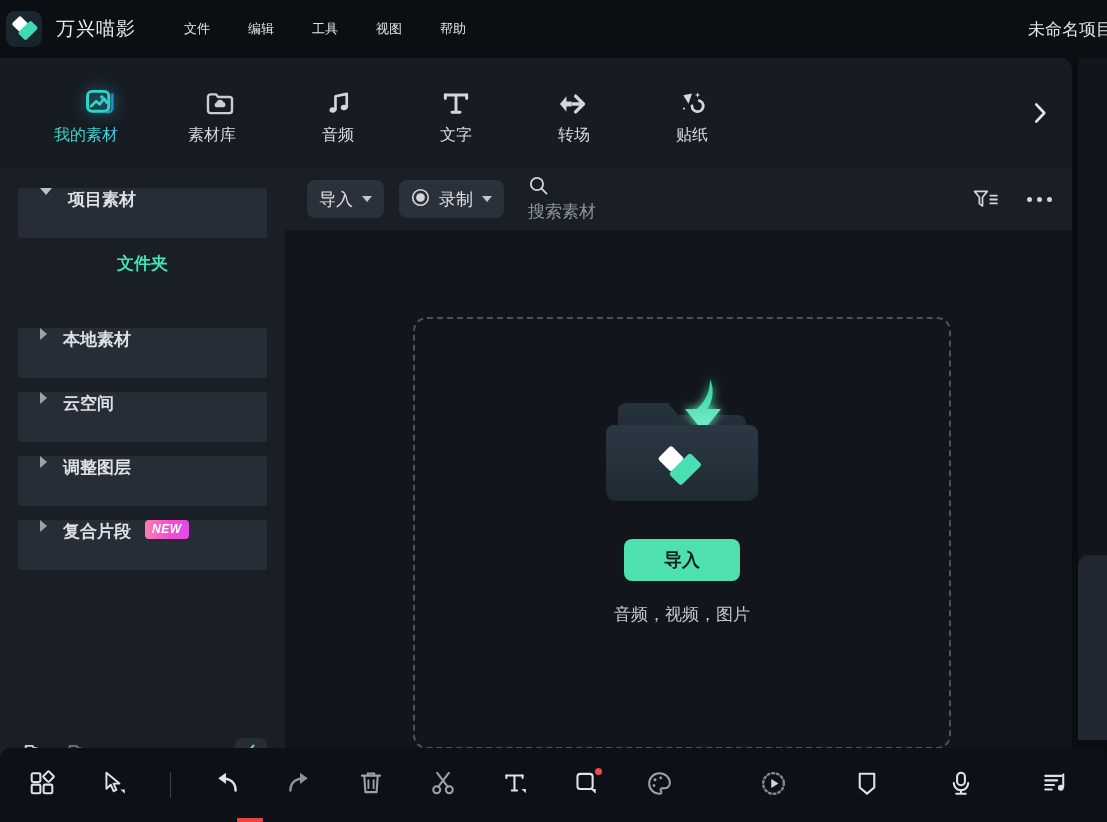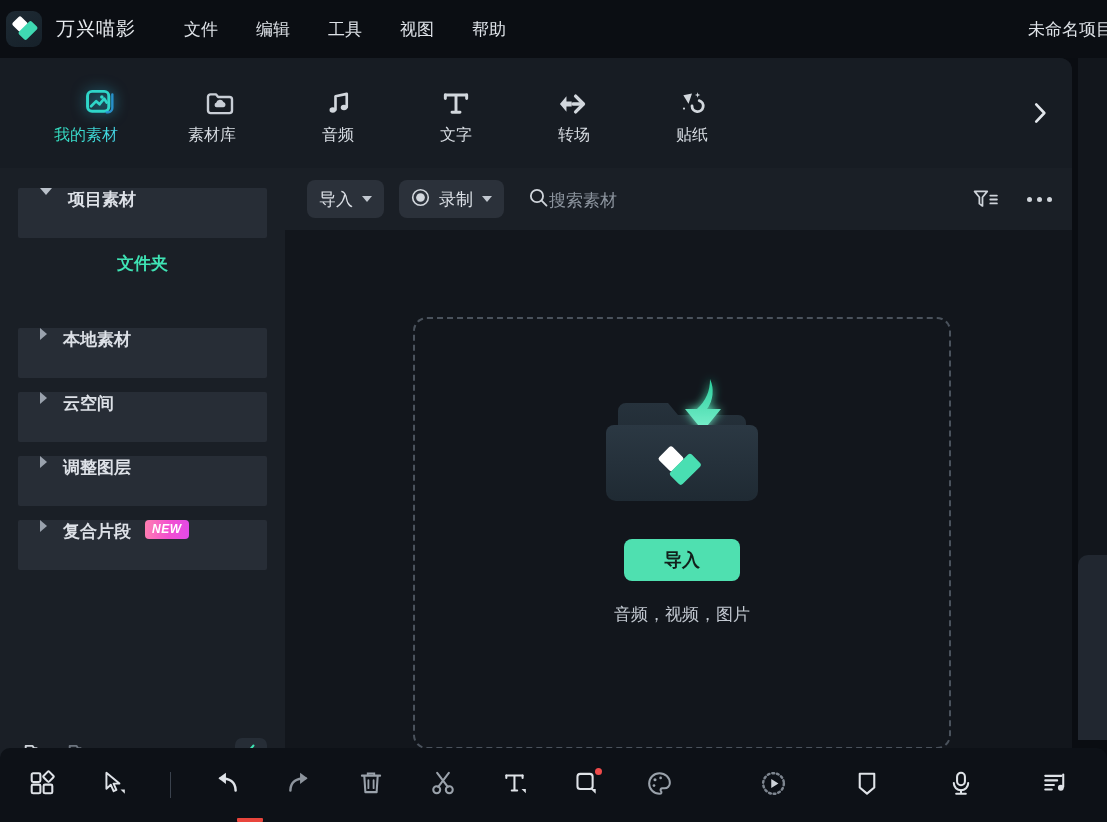--- a/index.html
+++ b/index.html
@@ -29,21 +29,21 @@
   .logo-para {
     position: absolute; left: 13px; top: 14px; width: 18px; height: 11px;
     background: #3fd9b2; border-radius: 2px;
     transform: rotate(-45deg) skewX(0deg);
   }
   .app-name {
     margin-left: 14px; color: #e8ebef; font-size: 19px; letter-spacing: 1px;
   }
   .menubar { display: flex; margin-left: 46px; gap: 34px; }
   .menu-item {
-    color: #dfe3e8; font-size: 17px; cursor: default; padding: 4px 2px;
+    color: #dfe3e8; font-size: 13px; cursor: default; padding: 4px 2px;
   }
   .project-title {
     position: absolute; right: -6px; top: 50%; transform: translateY(-50%);
     color: #dfe3e8; font-size: 17px; white-space: nowrap;
   }
 
   
   .main-panel {
     position: absolute; left: 0; top: 58px; width: 1072px; height: 682px;
     background: #12161c; border-top-right-radius: 12px;
@@ -121,21 +121,21 @@
     background: #1a1f26; display: flex; align-items: center;
   }
   .pill {
     height: 38px; border-radius: 8px; background: #2b313a;
     display: flex; align-items: center; padding: 0 12px; gap: 9px; cursor: default;
   }
   #import-pill { margin-left: 22px; }
   #record-pill { margin-left: 15px; }
   .pill-lbl { font-size: 17px; color: #dde1e7; }
   .chev-d { width: 0;height:0; border-left:5px solid transparent; border-right:5px solid transparent; border-top:6px solid #c2c8d0; }
-  .search-wrap { display: flex; align-items: flex-end; margin-left: 24px; cursor: text; }
+  .search-wrap { display: flex; align-items: flex-start; margin-left: 24px; cursor: text; flex-direction: column; }
   .search-ph { font-size: 17px; color: #8d959f; }
   .tb-right { position: absolute; right: 20px; display: flex; align-items: center; gap: 28px; }
   .tb-icon { cursor: default; display:flex; align-items:center; }
   .dots { display: flex; gap: 5px; align-items: center; cursor: default; }
   .dots i { width: 5px; height: 5px; border-radius: 50%; background: #cfd4da; display: block; }
 
   
   .dropzone {
     position: absolute; left: 128px; top: 149px; width: 538px; height: 432px;
     border: 2px dashed #4a525c; border-radius: 14px;

